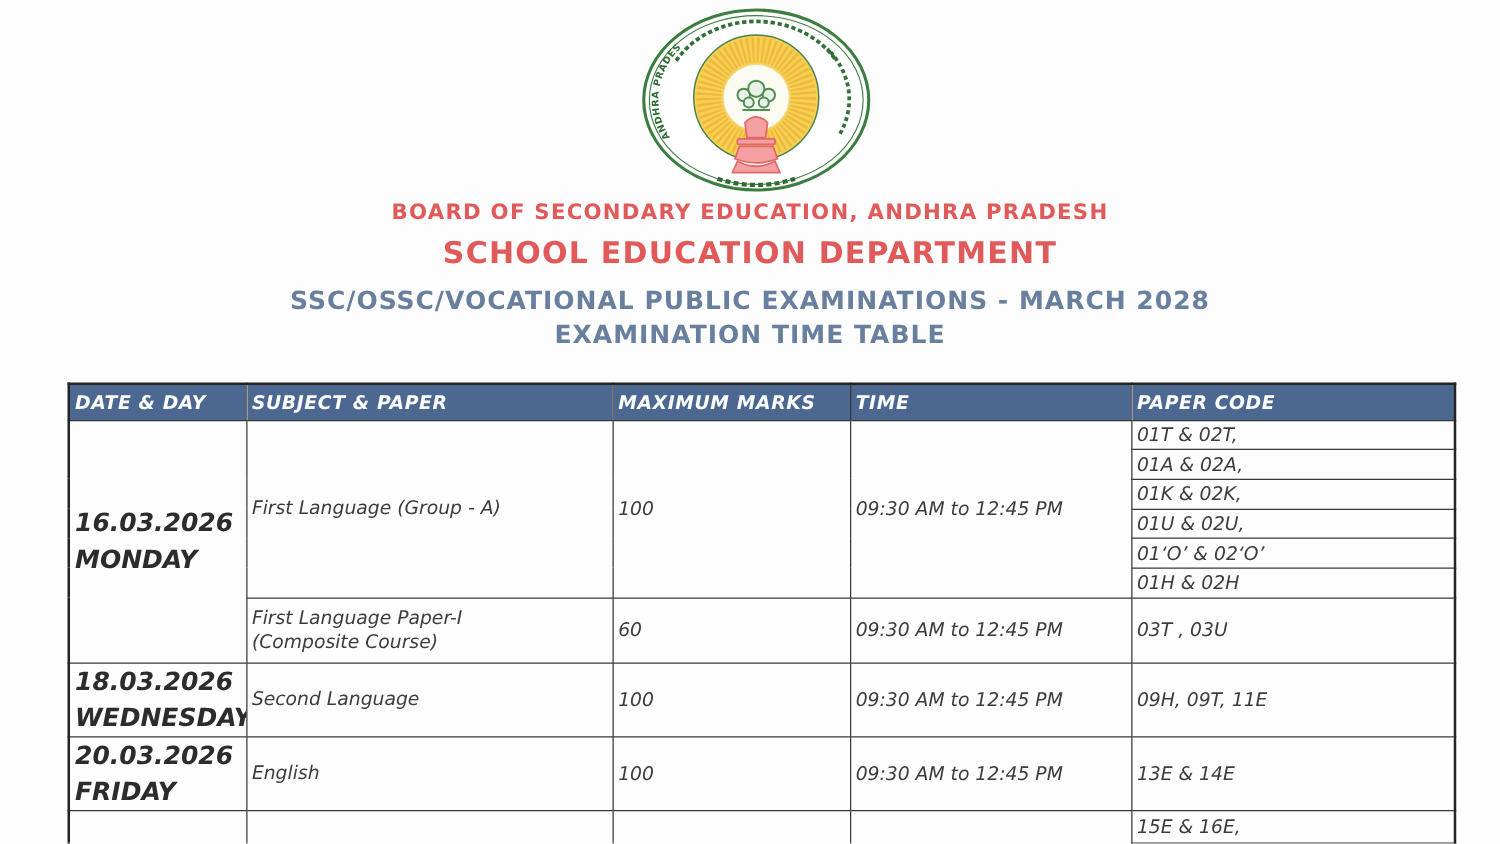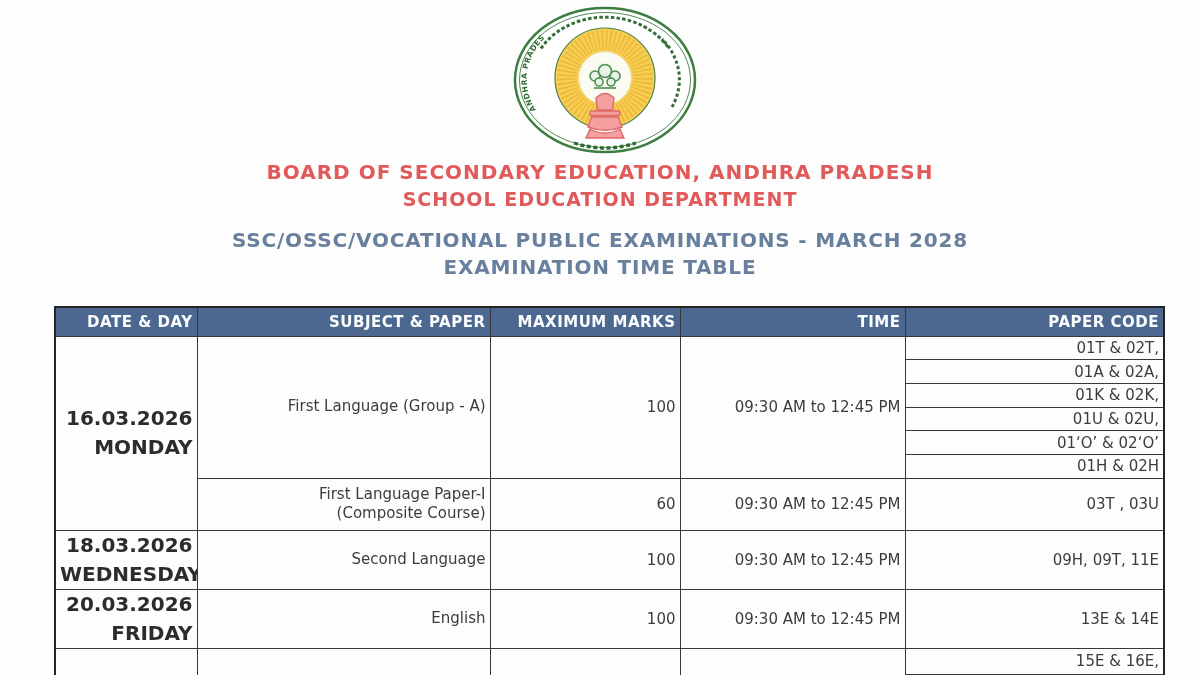--- a/index.html
+++ b/index.html
@@ -8,34 +8,34 @@
     position:relative; width:1200px; height:675px; overflow:hidden;
     background:#fdfdfd; font-family:"DejaVu Sans","Liberation Sans",sans-serif;
     color:#3c3c3c;
   }
   
   .emblem { position:absolute; left:512px; top:4px; width:186px; height:150px; }
   
   .h-red, .h-blue { position:absolute; left:0; width:1200px; text-align:center; font-weight:bold; }
   .h-red  { color:#e15a5a; }
   .h-blue { color:#68809e; }
-  .h1 { top:160px; font-size:20px; letter-spacing:1px;text-align:center; }
-  .h2 { top:188px; font-size:19px;   letter-spacing:1px; }
+  .h1 { top:160px; font-size:17px; letter-spacing:1px;text-align:center; }
+  .h2 { top:188px; font-size:24px;   letter-spacing:1px; }
   .h3 { top:228px; font-size:20px;   letter-spacing:0.8px; }
   .h4 { top:255px; font-size:20px;   letter-spacing:0.8px; }
   
   table.tt {
     position:absolute; left:54px; top:306px; width:1109px;
     border-collapse:collapse; table-layout:fixed;
     border:2.5px solid #242424;
     font-size:15px;
   }
   table.tt th, table.tt td {
-    border:1.6px solid #383838; text-align:right; vertical-align:middle;
-    padding:0 4px; overflow:hidden;
+    border:1.6px solid #383838; text-align:left; vertical-align:middle;
+    padding:0 4px; overflow:hidden;font-style:italic;
   }
   table.tt th {
     background:#4d6890; color:#fbfcfe; font-size:15px; font-weight:bold;
     letter-spacing:0.5px; height:29px;
   }
   td.date-cell { font-weight:bold; color:#2c2c2c; font-size:20px; line-height:1.45; }
   td.subject-cell { line-height:1.3; }
   .r-code { height:23.7px; }
   .r-comp { height:52px;margin-top:48px; }
   .r-std  { height:50px; }

